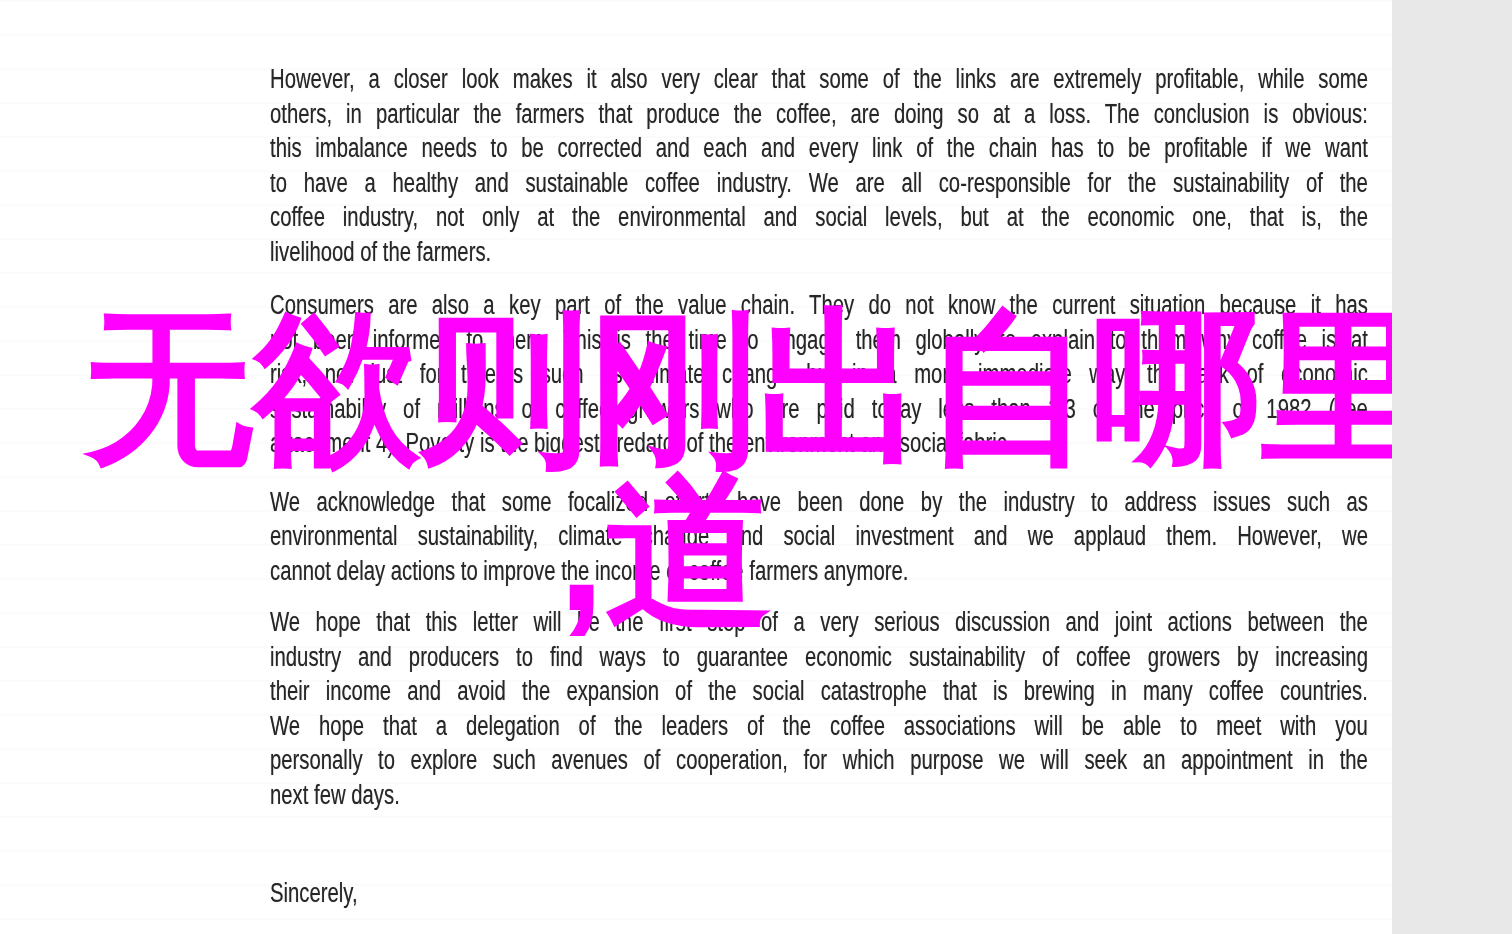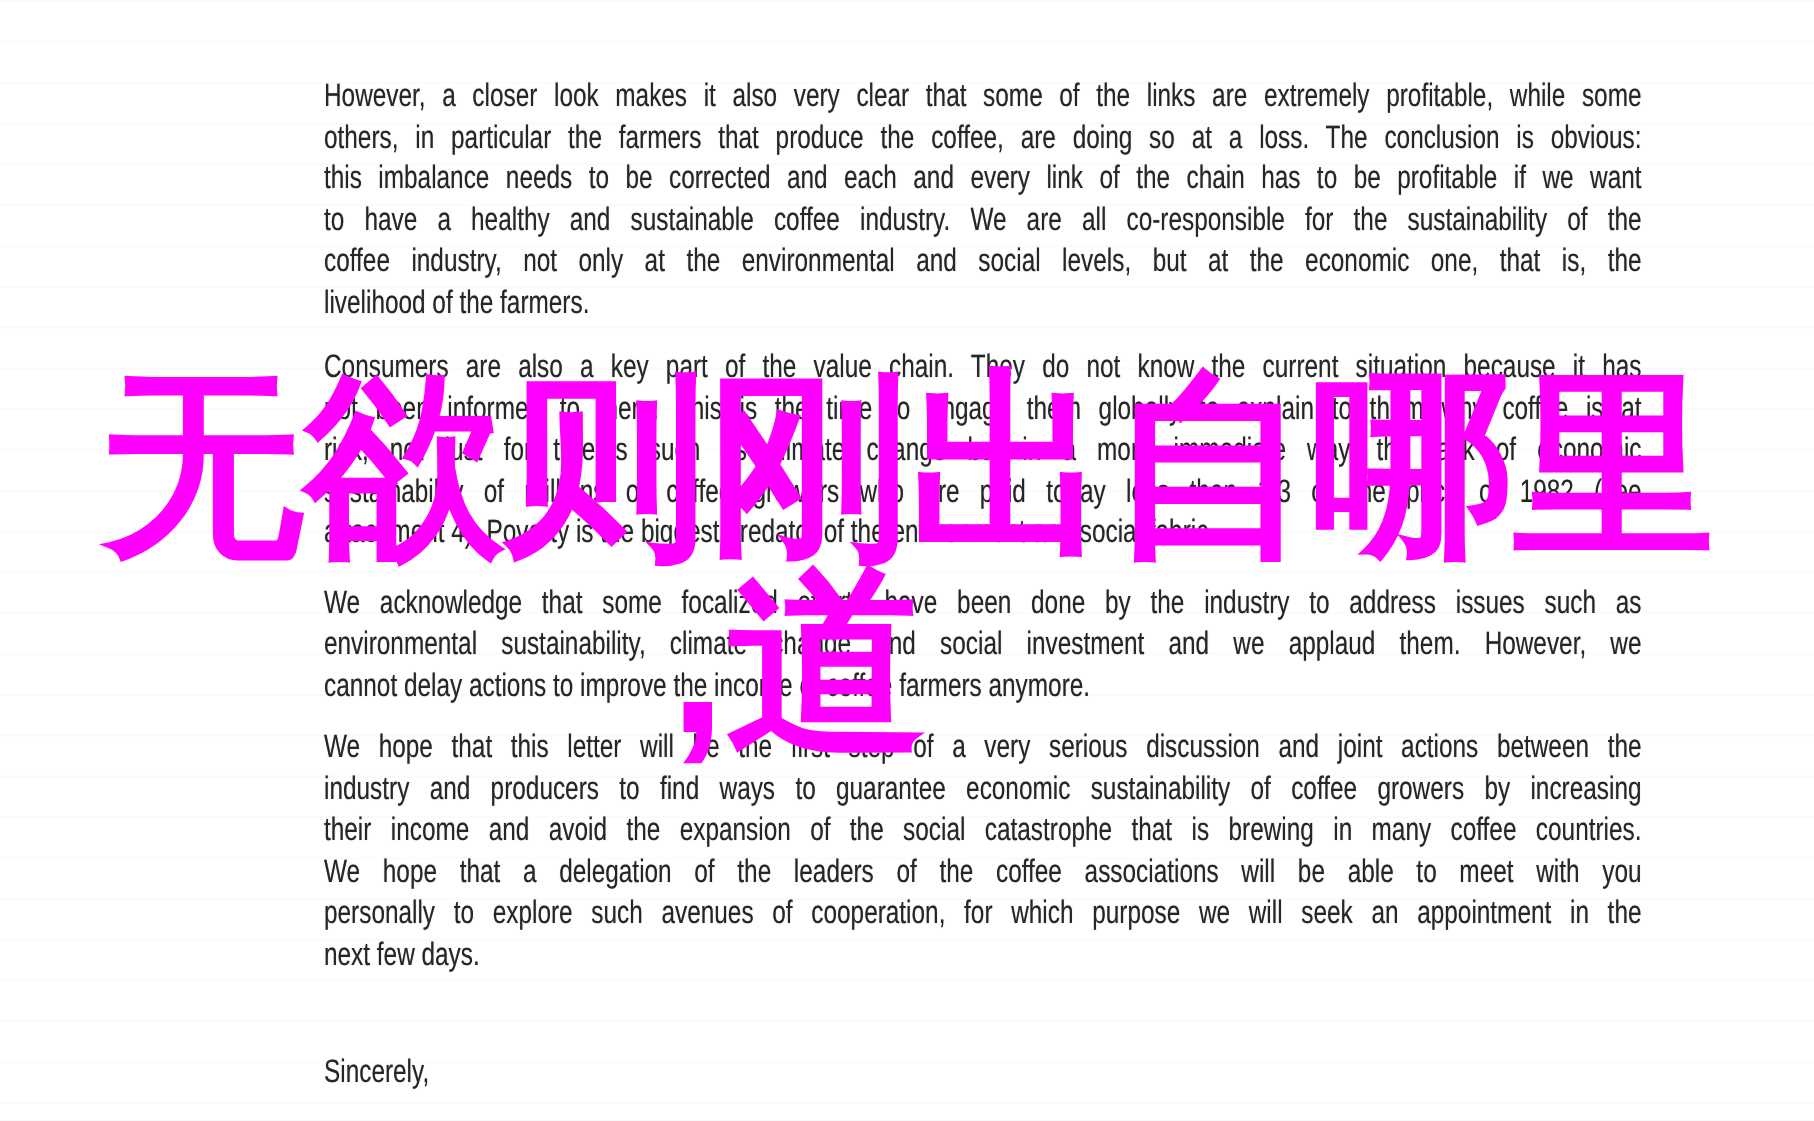--- a/index.html
+++ b/index.html
@@ -1,20 +1,20 @@
 <!DOCTYPE html>
 <html style="--text-color: #262626; --wm-color: #ff00ff;"><head>
 <meta charset="utf-8">
 <style>
   html, body { margin: 0; padding: 0; }
   body { width: 1512px; height: 934px; background: #e8e8e8; }
 
   .page {
     position: relative;
-    width: 1512px;
+    width: 1392px;
     height: 934px;
     background:
       repeating-linear-gradient(180deg, rgba(0,0,0,0.015) 0 2px, rgba(0,0,0,0) 2px 34px),
       #ffffff;
     overflow: hidden;
     font-family: "Liberation Sans", sans-serif;
   }
 
   
   .doc {

